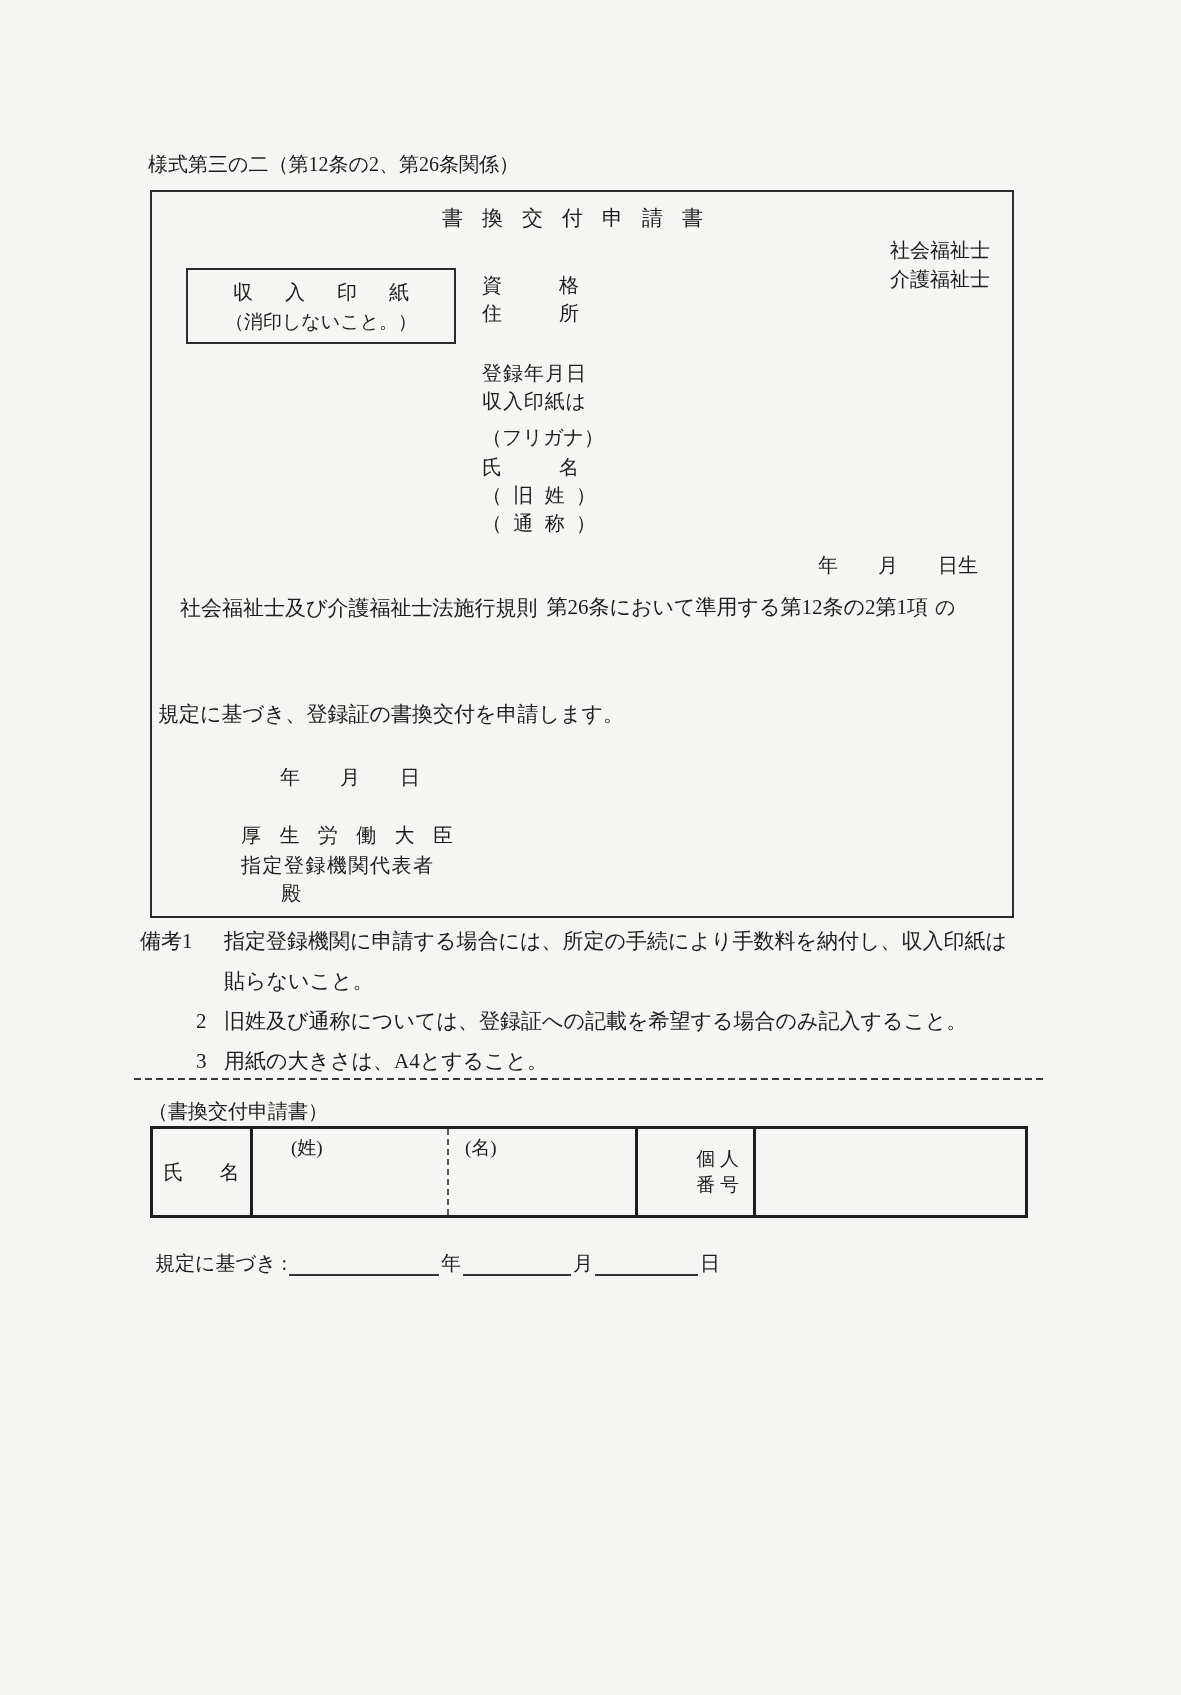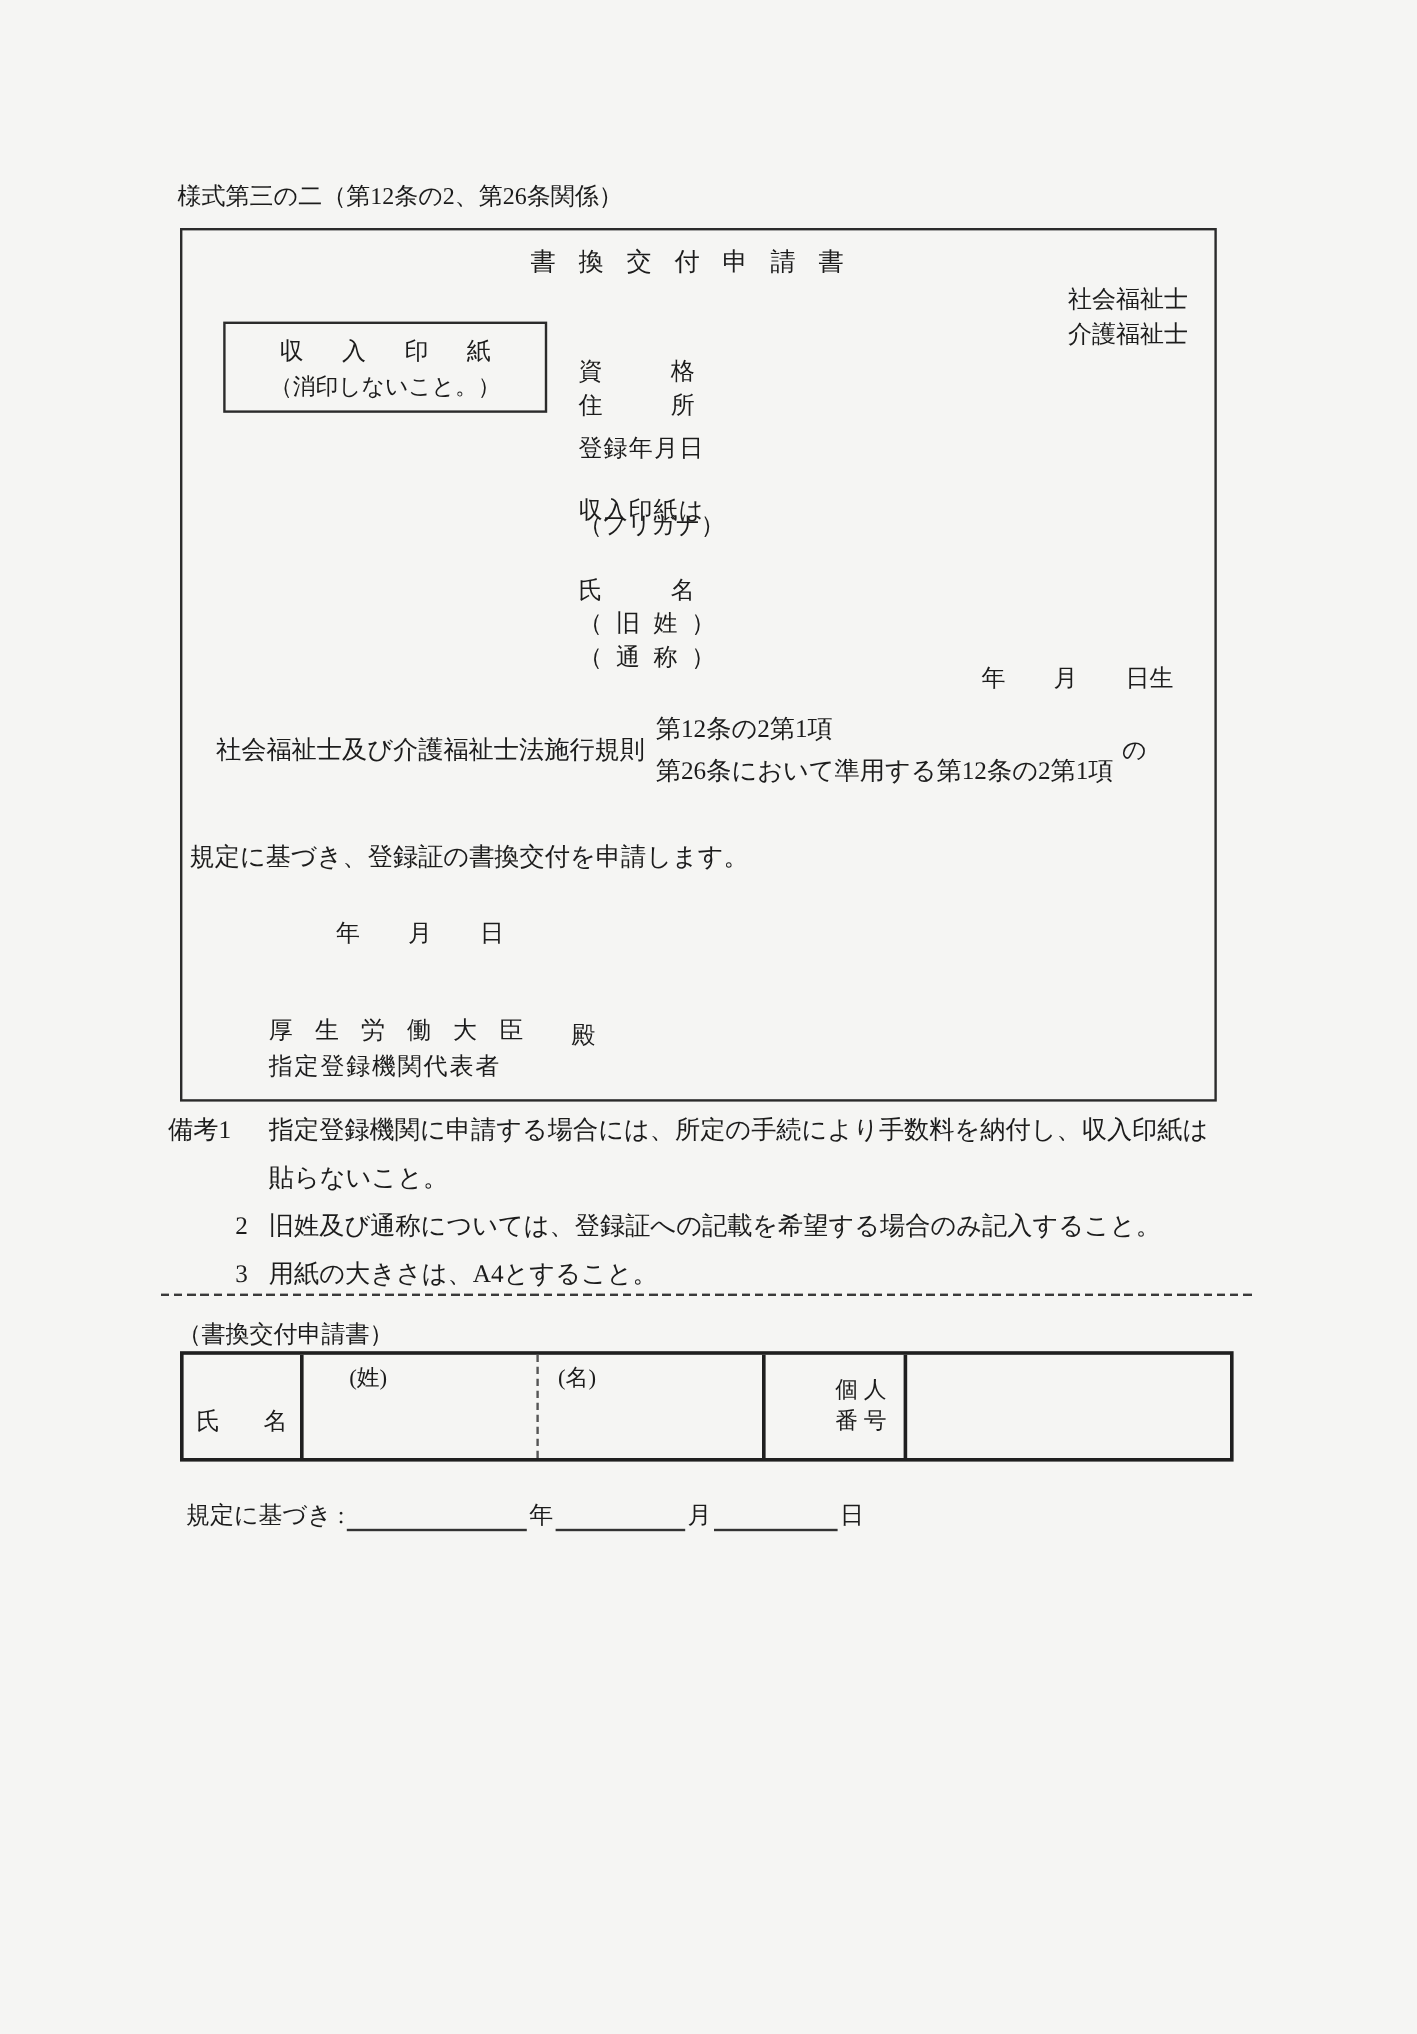--- a/index.html
+++ b/index.html
@@ -5,21 +5,21 @@
 <style>
   :root { --ink:#1c1c1c; --paper:#f5f5f3; --line:#2b2b2b; }
   * { margin:0; padding:0; box-sizing:border-box; }
   body { background:#e9e9e7; font-family:"Liberation Serif","DejaVu Serif",serif; color:var(--ink); }
   .page { position:relative; width:1181px; height:1695px; background:var(--paper); margin:0 auto; overflow:hidden;text-decoration:underline; }
 
   .abs { position:absolute; }
   .fs20 { font-size:20px; line-height:24px; }
 
   
-  .spread { display:inline-block; text-align:justify; text-align-last:justify; white-space:nowrap;margin-top:24px; }
+  .spread { display:inline-block; text-align:justify; text-align-last:justify; white-space:nowrap; }
 
   .form-code { left:148px; top:152px; }
 
   .main-box { left:150px; top:190px; width:864px; height:728px; border:2px solid var(--line);padding-left:20px; }
 
   .form-title { left:0; top:12px; width:100%; text-align:center; letter-spacing:19px; font-size:21px; }
 
   .qual-list { right:22px; top:44px; text-align:right; line-height:29px; font-size:20px; }
 
   .stamp-box { left:34px; top:76px; width:270px; height:76px; border:2px solid var(--line); text-align:center; }
@@ -32,21 +32,21 @@
 
   .legal { left:28px; top:398px; display:flex; align-items:center; }
   .legal-prefix { font-size:21px; }
   .legal-clauses { margin-left:9px; font-size:21px; line-height:35px; white-space:nowrap; }
   .legal-suffix { font-size:20px; margin-left:7px; }
 
   .statement { left:6px; top:508px; font-size:21px; }
 
   .date-line { left:128px; top:572px; font-size:20px; }
 
-  .addressee { left:72px; top:628px; display:flex; align-items:center; }
+  .addressee { left:89px; top:628px; display:flex; align-items:flex-start;flex-direction:column; }
   .addr-lines { line-height:30px; font-size:20px; }
   .addr-line2 { letter-spacing:1.5px; }
   .dono { font-size:20px; margin-left:40px; }
 
   .note-marker, .note-text { position:absolute; font-size:21px; line-height:26px; white-space:nowrap; }
 
   .dashed-sep { left:134px; top:1078px; width:912px; height:2px;
     background:repeating-linear-gradient(90deg, #3a3a3a 0 7px, transparent 7px 11px); }
 
   .detach-heading { left:148px; top:1098px; font-size:20px; }
@@ -94,21 +94,20 @@
     <div class="abs flabel" style="top:232px;">（フリガナ）</div>
     <div class="abs flabel" style="top:262px;"><span class="spread" style="width:97px;">氏名</span></div>
     <div class="abs flabel" style="top:290px;"><span class="spread" style="width:114px;">（旧姓）</span></div>
     <div class="abs flabel" style="top:318px;"><span class="spread" style="width:114px;">（通称）</span></div>
 
     <div class="abs birth-line">年　　月　　日生</div>
 
     <div class="abs legal">
       <span class="legal-prefix">社会福祉士及び介護福祉士法施行規則</span>
       <span class="legal-clauses">
-        <span style="display:block;">第12条の2第1項</span>
         <span style="display:block;">第26条において準用する第12条の2第1項</span>
       </span>
       <span class="legal-suffix">の</span>
     </div>
 
     <div class="abs statement">規定に基づき、登録証の書換交付を申請します。</div>
 
     <div class="abs date-line">年　　月　　日</div>
 
     <div class="abs addressee">

